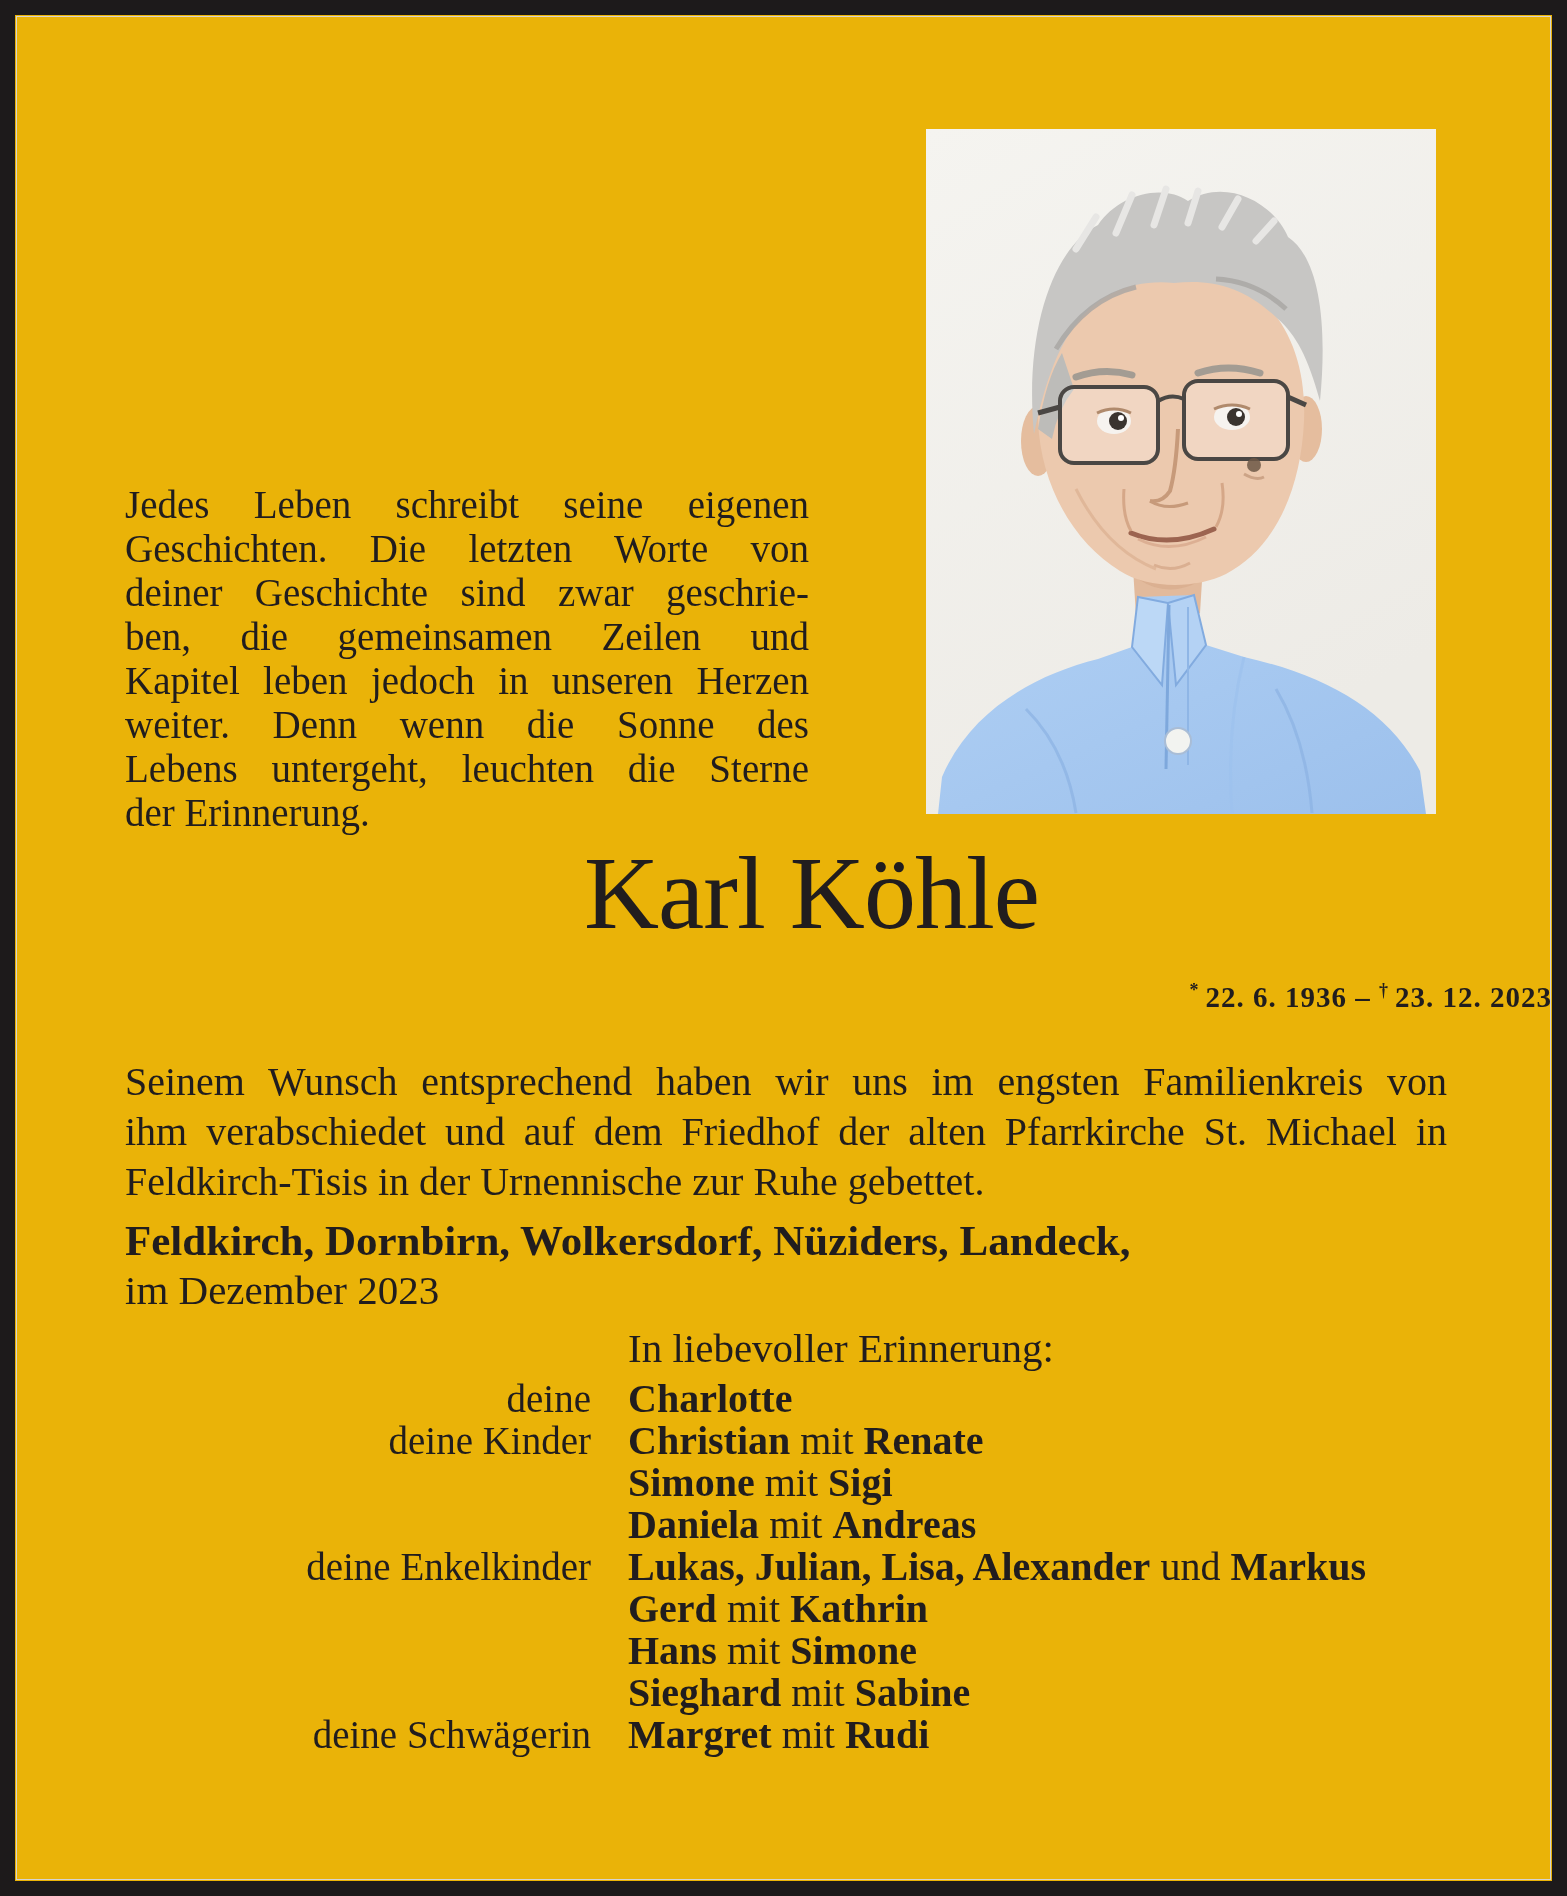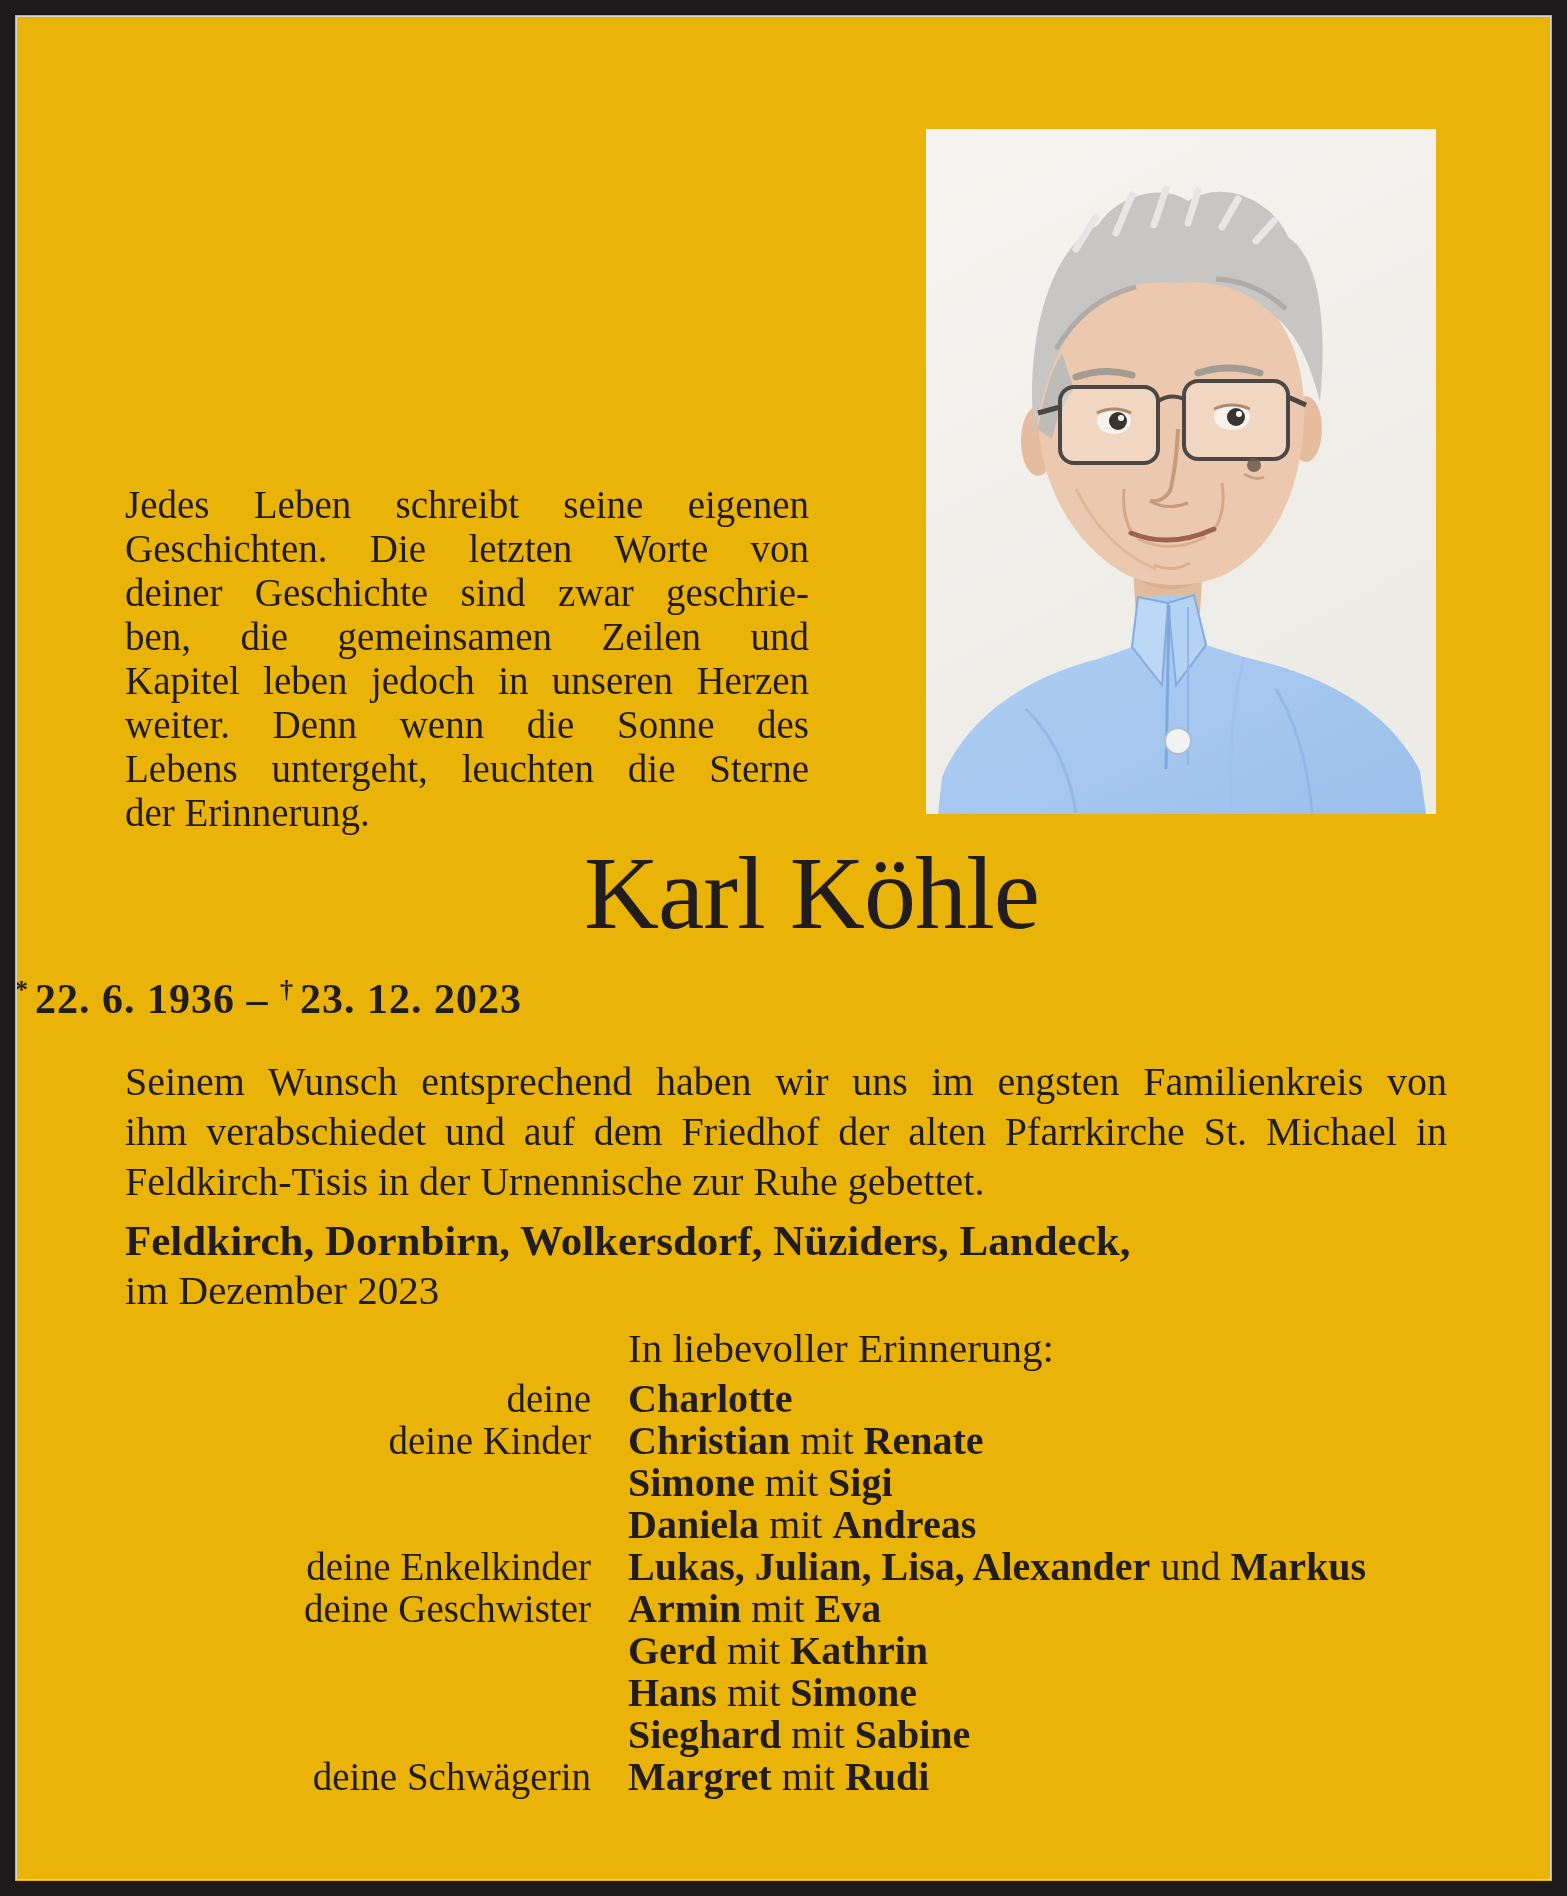--- a/index.html
+++ b/index.html
@@ -22,22 +22,22 @@
   .poem .jline{text-align:justify;text-align-last:justify;white-space:normal;}
   .poem .jline.last{text-align-last:left;}
 
   
   .photo{position:absolute;left:911px;top:114px;width:510px;height:685px;}
   .photo svg{display:block;width:100%;height:100%;}
 
   
   .deceased-name{position:absolute;left:0;top:826px;width:100%;text-align:center;
     font-size:104px;line-height:104px;font-weight:400;letter-spacing:-1px;margin-left:28px;}
-  .life-dates{position:absolute;left:0;top:952px;width:100%;text-align:left;
-    font-size:42px;line-height:46px;font-weight:700;letter-spacing:1px;}
+  .life-dates{position:absolute;left:0;top:952px;width:100%;text-align:right;
+    font-size:29px;line-height:46px;font-weight:700;letter-spacing:1px;}
   .life-dates sup{font-size:62%;vertical-align:super;padding-right:6px;}
 
   
   .announcement{position:absolute;left:110px;top:1042px;width:1322px;font-size:40px;line-height:50px;}
   .announcement .jline{text-align:justify;text-align-last:justify;}
   .announcement .jline.last{text-align-last:left;}
 
   .locations{position:absolute;left:110px;top:1202px;font-size:43px;line-height:48px;font-weight:700;}
   .month-line{position:absolute;left:110px;top:1252px;font-size:41px;line-height:46px;}
 
@@ -176,24 +176,20 @@
       </div>
       <div class="frow">
         <div class="flabel"></div>
         <div class="fnames"><span class="b">Daniela</span><span class="r"> mit </span><span class="b">Andreas</span></div>
       </div>
       <div class="frow">
         <div class="flabel">deine Enkelkinder</div>
         <div class="fnames"><span class="b">Lukas, Julian, Lisa, Alexander</span><span class="r"> und </span><span class="b">Markus</span></div>
       </div>
       <div class="frow">
-        <div class="flabel">deine Geschwister</div>
-        <div class="fnames"><span class="b">Armin</span><span class="r"> mit </span><span class="b">Eva</span></div>
-      </div>
-      <div class="frow">
         <div class="flabel"></div>
         <div class="fnames"><span class="b">Gerd</span><span class="r"> mit </span><span class="b">Kathrin</span></div>
       </div>
       <div class="frow">
         <div class="flabel"></div>
         <div class="fnames"><span class="b">Hans</span><span class="r"> mit </span><span class="b">Simone</span></div>
       </div>
       <div class="frow">
         <div class="flabel"></div>
       </div>

